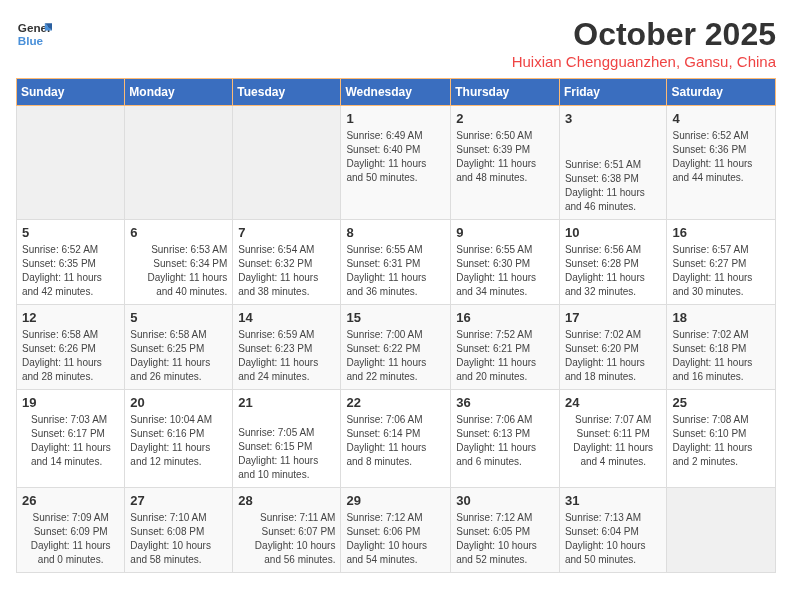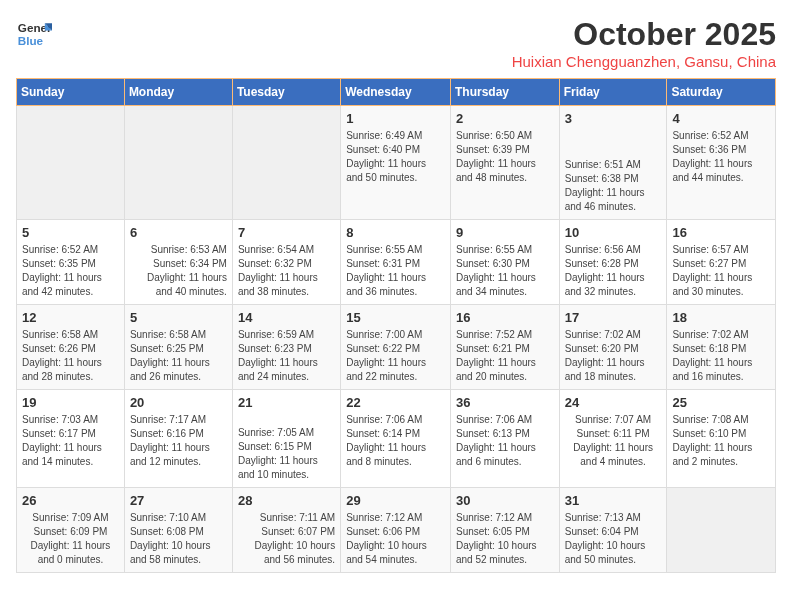--- a/index.html
+++ b/index.html
@@ -247,28 +247,28 @@
           <span class="day-num">18</span>
           <div class="day-info" style="white-space: pre-line;">Sunrise: 7:02 AM
 Sunset: 6:18 PM
 Daylight: 11 hours
 and 16 minutes.</div>
         </td>
       </tr>
       <tr>
         <td>
           <span class="day-num">19</span>
-          <div class="day-info" style="white-space: pre-line;">Sunrise: 7:03 AM
+          <div class="day-info" style="white-space: pre-line; margin-left: 9px;">Sunrise: 7:03 AM
 Sunset: 6:17 PM
 Daylight: 11 hours
 and 14 minutes.</div>
         </td>
         <td>
           <span class="day-num">20</span>
-          <div class="day-info" style="white-space: pre-line;">Sunrise: 7:17 AM
+          <div class="day-info" style="white-space: pre-line;">Sunrise: 10:04 AM
 Sunset: 6:16 PM
 Daylight: 11 hours
 and 12 minutes.</div>
         </td>
         <td>
           <span class="day-num">21</span>
           <div class="day-info" style="white-space: pre-line; margin-top: 16px;">Sunrise: 7:05 AM
 Sunset: 6:15 PM
 Daylight: 11 hours
 and 10 minutes.</div>

